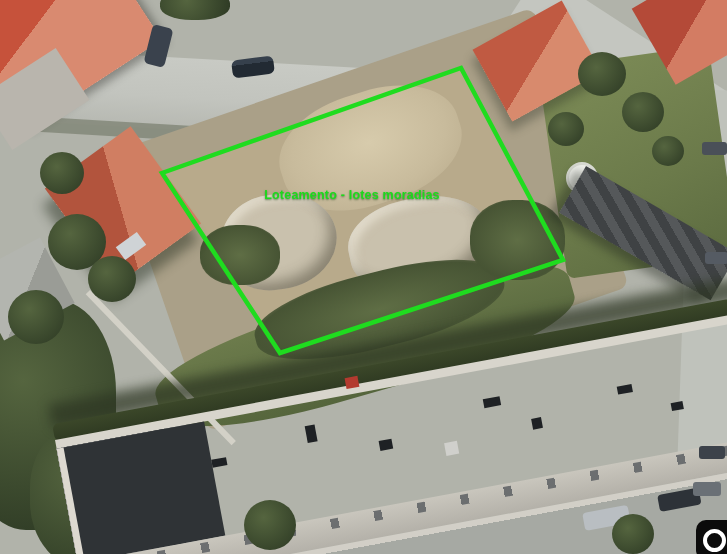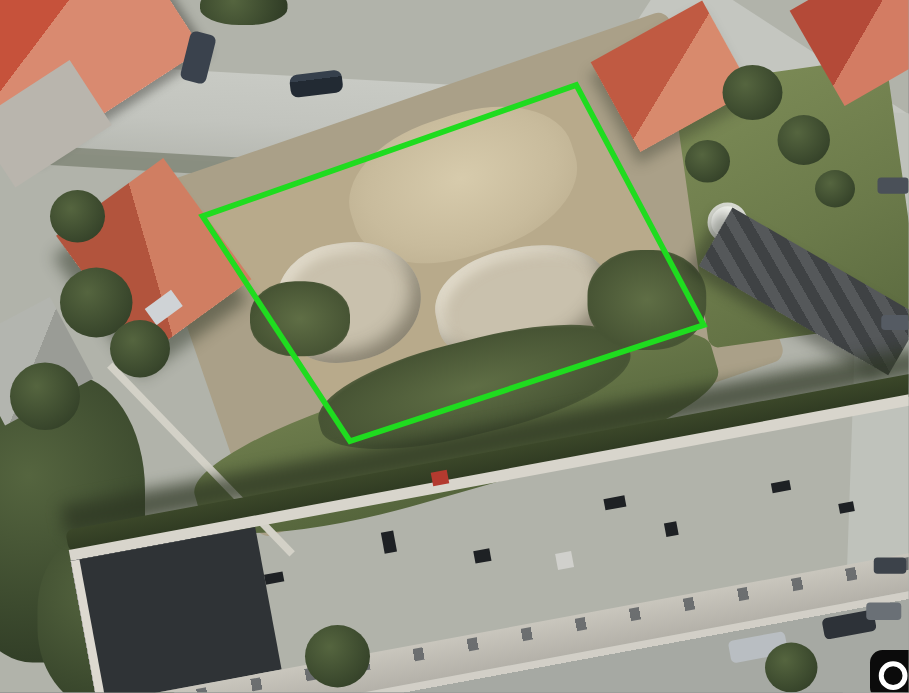--- a/index.html
+++ b/index.html
@@ -233,18 +233,19 @@
   <div class="car-top-road"></div>
   <div class="car-topleft"></div>
   <div class="car car-right-1"></div>
   <div class="car car-right-2"></div>
   <div class="car car-right-3"></div>
   <div class="car car-right-4"></div>
 
   <svg id="annotation-svg" width="727" height="554">
     <polygon points="162,173 461,68 563,260 280,353" stroke="#1fdc1f"></polygon>
   </svg>
+  <div class="lot-label" style="color: rgb(27, 219, 27);">Loteamento - lotes moradias</div>
 
   <div class="map-control">
     <div class="map-control-ring"></div>
   </div>
 
 </div>
 
 </body></html>

